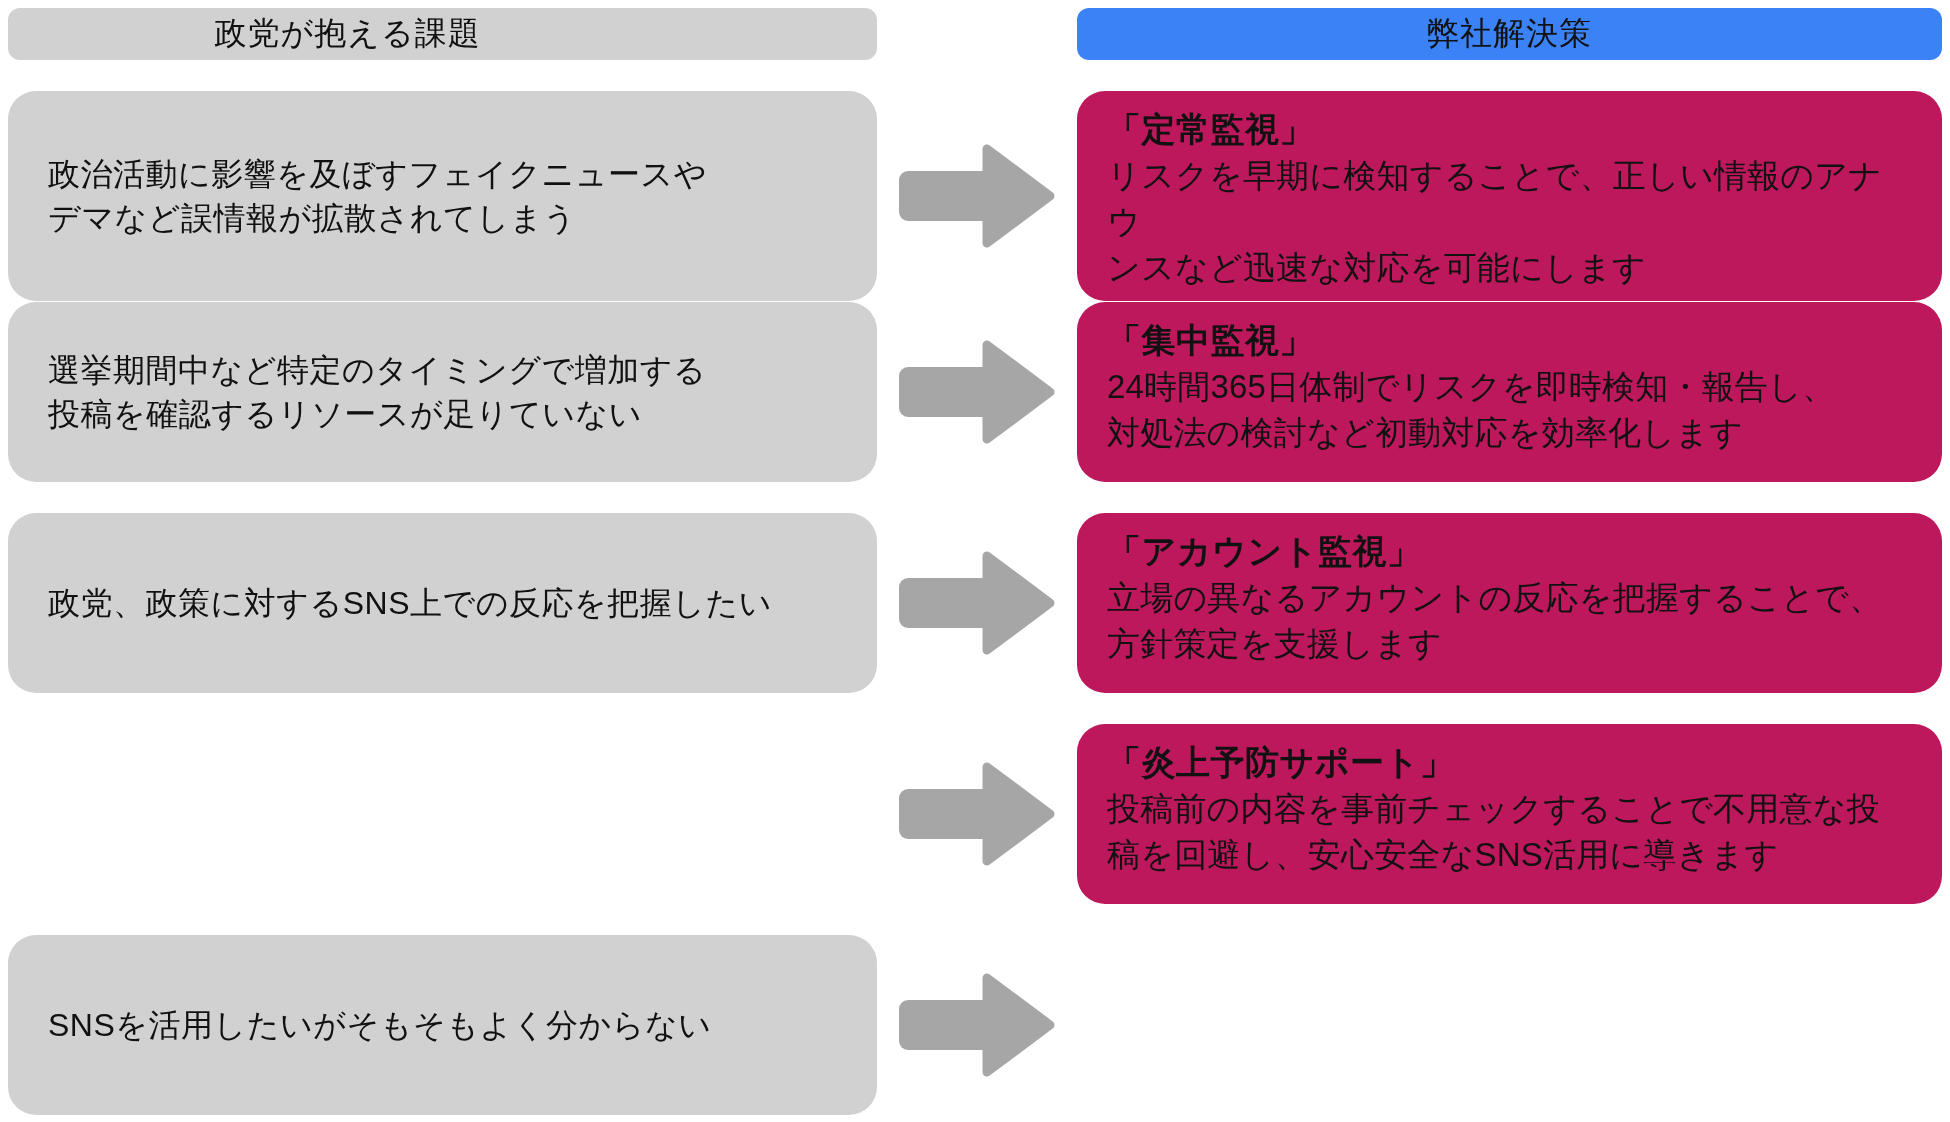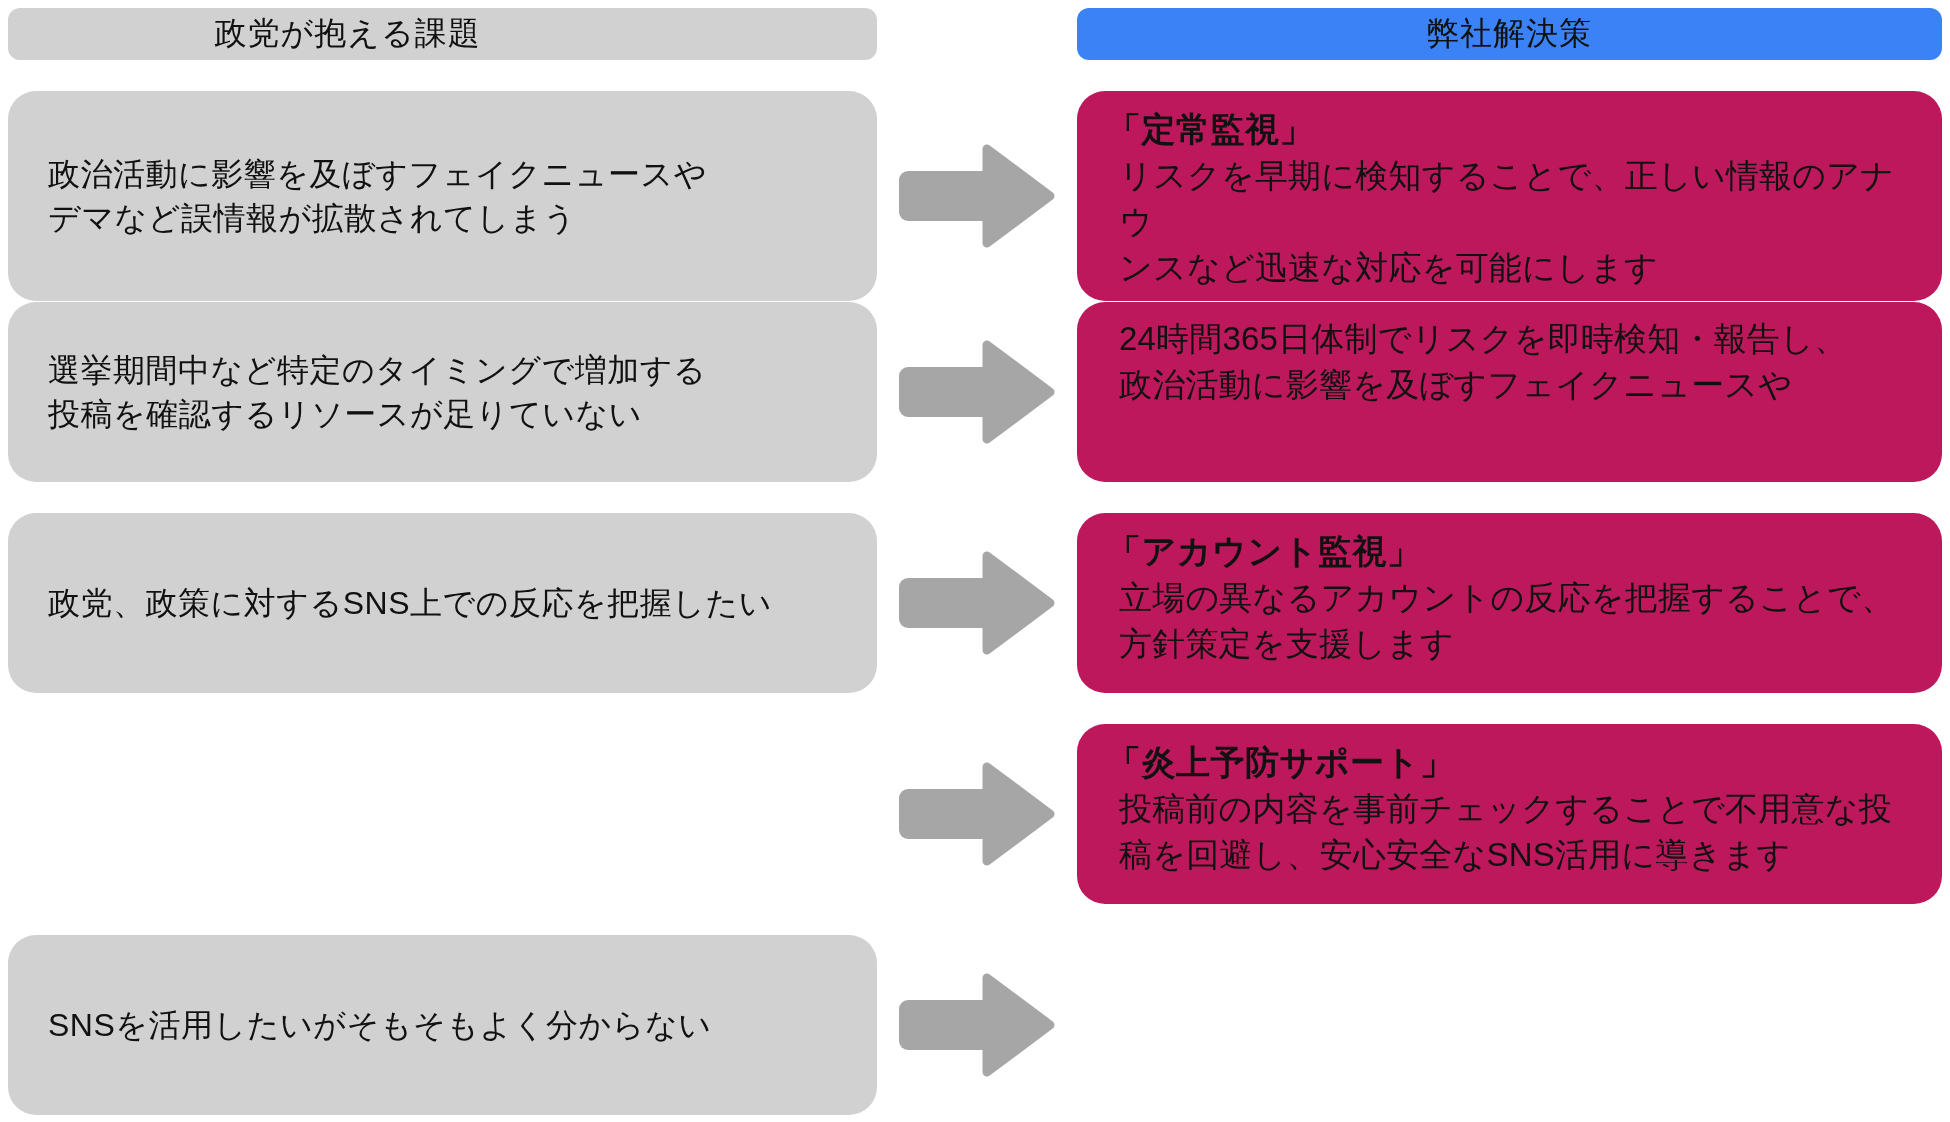--- a/index.html
+++ b/index.html
@@ -61,21 +61,21 @@
     border-radius: 28px;
     box-sizing: border-box;
     padding: 14px 26px 10px 30px;
   }
   .solution-title {
     font-size: 34px; font-weight: bold; line-height: 48px;
     letter-spacing: 0.5px;
   }
   .solution-body {
     font-size: 33px; line-height: 46px;
-    white-space: pre-line; letter-spacing: 0.2px; margin-left: 12px;
+    white-space: pre-line; letter-spacing: 0.2px;
   }
 </style>
 </head>
 <body>
 
 <div class="canvas">
 
   <div class="grid-row header-row">
     <div class="hdr hdr-issue">
       <span>政党が抱える課題</span>
@@ -108,22 +108,23 @@
       <div class="issue-text">選挙期間中など特定のタイミングで増加する
 投稿を確認するリソースが足りていない</div>
     </div>
     <div class="arrow-cell">
       <svg class="arrow-svg" viewBox="0 0 160 110">
         <rect x="2" y="30" width="92" height="50" rx="9" fill="#a6a6a6"></rect>
         <path d="M90 8 L153 55 L90 102 Z" fill="#a6a6a6" stroke="#a6a6a6" stroke-width="9" stroke-linejoin="round"></path>
       </svg>
     </div>
     <div class="solution-box">
+      <div class="solution-title">「集中監視」</div>
       <div class="solution-body">24時間365日体制でリスクを即時検知・報告し、
-政治活動に影響を及ぼすフェイクニュースや</div>
+対処法の検討など初動対応を効率化します</div>
     </div>
   </div>
 
   <div class="grid-row map-row">
     <div class="issue-box">
       <div class="issue-text">政党、政策に対するSNS上での反応を把握したい</div>
     </div>
     <div class="arrow-cell">
       <svg class="arrow-svg" viewBox="0 0 160 110">
         <rect x="2" y="30" width="92" height="50" rx="9" fill="#a6a6a6"></rect>

